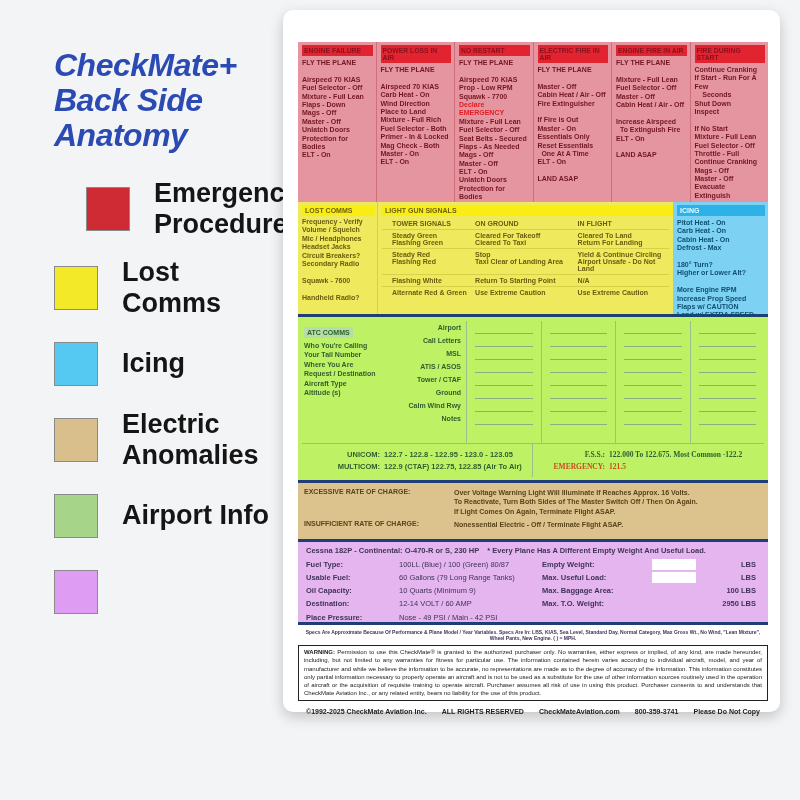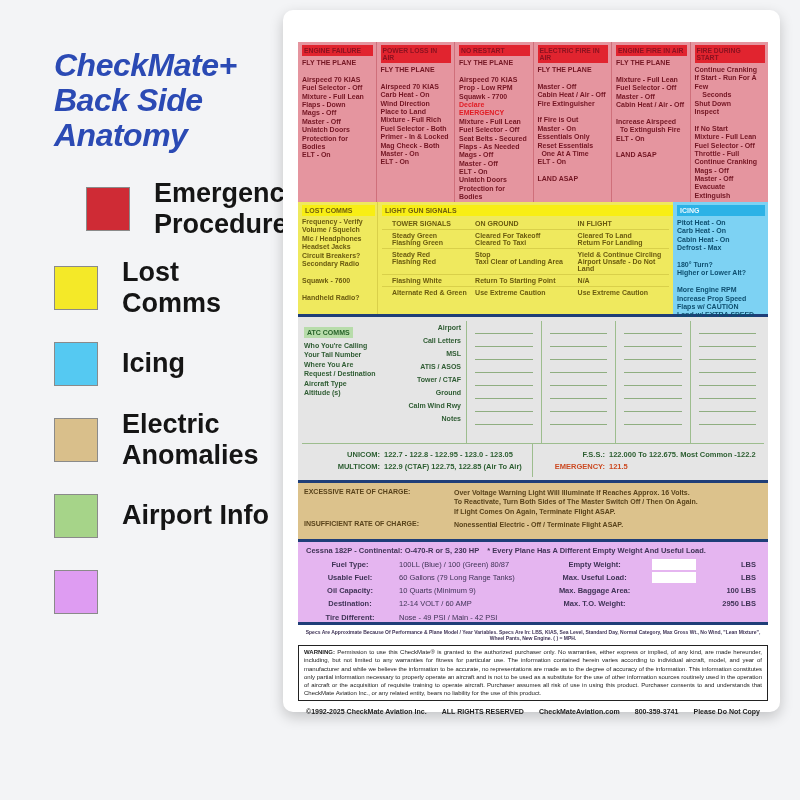--- a/index.html
+++ b/index.html
@@ -38,54 +38,54 @@
   .yel-body { font-size:7px; line-height:1.2; font-weight:600; color:#6b5b10; }
   .lg-table { font-size:7px; color:#6b5b10; font-weight:600; margin-right:4px; }
   .lg-head, .lg-row { display:grid; grid-template-columns:30% 37% 33%; padding:2px 0 2px 10px; }
   .lg-head { font-weight:bold; }
   .lg-row { border-top:1px solid #d9d04a; }
   .sec-cyan { width:95px; flex:0 0 95px; background:#7dd2f3; padding:3px 3px 0 4px; }
   .cyan-chip { background:#2cb2e6; color:#eaf8fe; font-size:7px; font-weight:bold; padding:2px 3px; margin-bottom:3px; }
   .cyan-body { font-size:7px; line-height:1.2; font-weight:600; color:#0e4f70; }
 
   
-  .sec-green { background:#e5e5e5; height:163px; padding:4px 4px 0 4px; }
+  .sec-green { background:#bef264; height:163px; padding:4px 4px 0 4px; }
   .green-top { display:flex; height:122px; }
   .atc-col { width:100px; flex:0 0 100px; padding-left:2px; }
   .green-chip { background:#b7dcaa; color:#27632a; font-size:7px; font-weight:bold; padding:2px 3px; margin-bottom:3px; display:inline-block; }
   .green-body { font-size:7px; line-height:1.35; font-weight:600; color:#2f5c33; }
   .ap-labels { width:64px; flex:0 0 64px; text-align:right; padding-right:5px; }
   .ap-label { font-size:7px; font-weight:bold; color:#2f5c33; height:13px; line-height:13px; }
   .blank-grid { flex:1 1 auto; display:flex; border-left:1px solid #9dbd8e; }
   .blank-col { flex:1 1 0; border-right:1px solid #9dbd8e; padding:0 8px; }
   .blank-col:last-child { border-right:none; }
   .blank-line { height:13px; border-bottom:1px solid #8fae80; }
   .freq { border-top:1px solid #9dbd8e; display:flex; height:34px; align-items:center; }
   .freq-half { flex:1 1 50%; font-size:7.5px; font-weight:bold; color:#2c5e31; }
   .freq-half.left { border-right:1px solid #9dbd8e; padding-left:20px; height:100%; display:flex; flex-direction:column; justify-content:center; }
-  .freq-half.right { padding-left:14px; }
+  .freq-half.right { padding-left:14px;font-family:Liberation Serif, serif; }
   .freq-line { display:flex; line-height:1.5; }
   .freq-label { width:58px; text-align:right; margin-right:4px; }
   .em { color:#cc4a22; }
 
   
   .sec-tan { background:#dcc28c; height:56px; padding:5px 6px 0 6px; }
   .tan-row { display:flex; margin-bottom:4px; }
   .tan-label { width:150px; flex:0 0 150px; font-size:7px; font-weight:bold; color:#59431b; }
   .tan-text { font-size:7px; line-height:1.35; font-weight:600; color:#59431b; }
 
   
   .sec-purple { background:#e5b5f0; height:80px; padding:4px 8px 0 8px; color:#3f3356; }
   .wb-title { font-size:7.5px; font-weight:bold; margin-bottom:3px; }
   .wb-note { font-weight:bold; margin-left:8px; }
   .wb-cols { display:flex; }
   .wb-left { flex:1 1 52%; }
   .wb-right { flex:1 1 48%; }
   .wb-row { display:flex; line-height:1.75; font-size:7.5px; }
-  .wb-row .lbl { width:88px; text-align:center; font-weight:bold; margin-right:5px; }
+  .wb-row .lbl { width:88px; text-align:left; font-weight:bold; margin-right:5px; }
   .wb-right .wb-row .lbl { width:105px; }
   .wb-box { flex:1 1 auto; margin:1px 6px 1px 0; }
   .wb-box.white { background:#ffffff; }
   .wb-val { width:58px; text-align:right; padding-right:4px; font-weight:600; }
 
   .tinyprint { font-size:5px; font-weight:bold; color:#3f3356; text-align:center; padding:4px 2px 2px 2px; }
 
   .warning-box { border:1px solid #222; margin-top:2px; padding:2px 5px; font-size:6px; line-height:1.38;
     color:#1a1a1a; text-align:justify; }
   .warn-label { font-weight:bold; }
@@ -421,21 +421,21 @@
           </div>
         <div class="wb-row">
             <span class="lbl">Oil Capacity:</span>
             <span>10 Quarts (Minimum 9)</span>
           </div>
         <div class="wb-row">
             <span class="lbl">Destination:</span>
             <span>12-14 VOLT / 60 AMP</span>
           </div>
         <div class="wb-row">
-            <span class="lbl">Tire Different:</span>
+            <span class="lbl">Place Pressure:</span>
             <span>Nose - 49 PSI / Main - 42 PSI</span>
           </div>
       </div>
       <div class="wb-right">
         <div class="wb-row">
             <span class="lbl">Empty Weight:</span>
             <span class="wb-box white"></span>
             <span class="wb-val">LBS</span>
           </div>
         <div class="wb-row">

